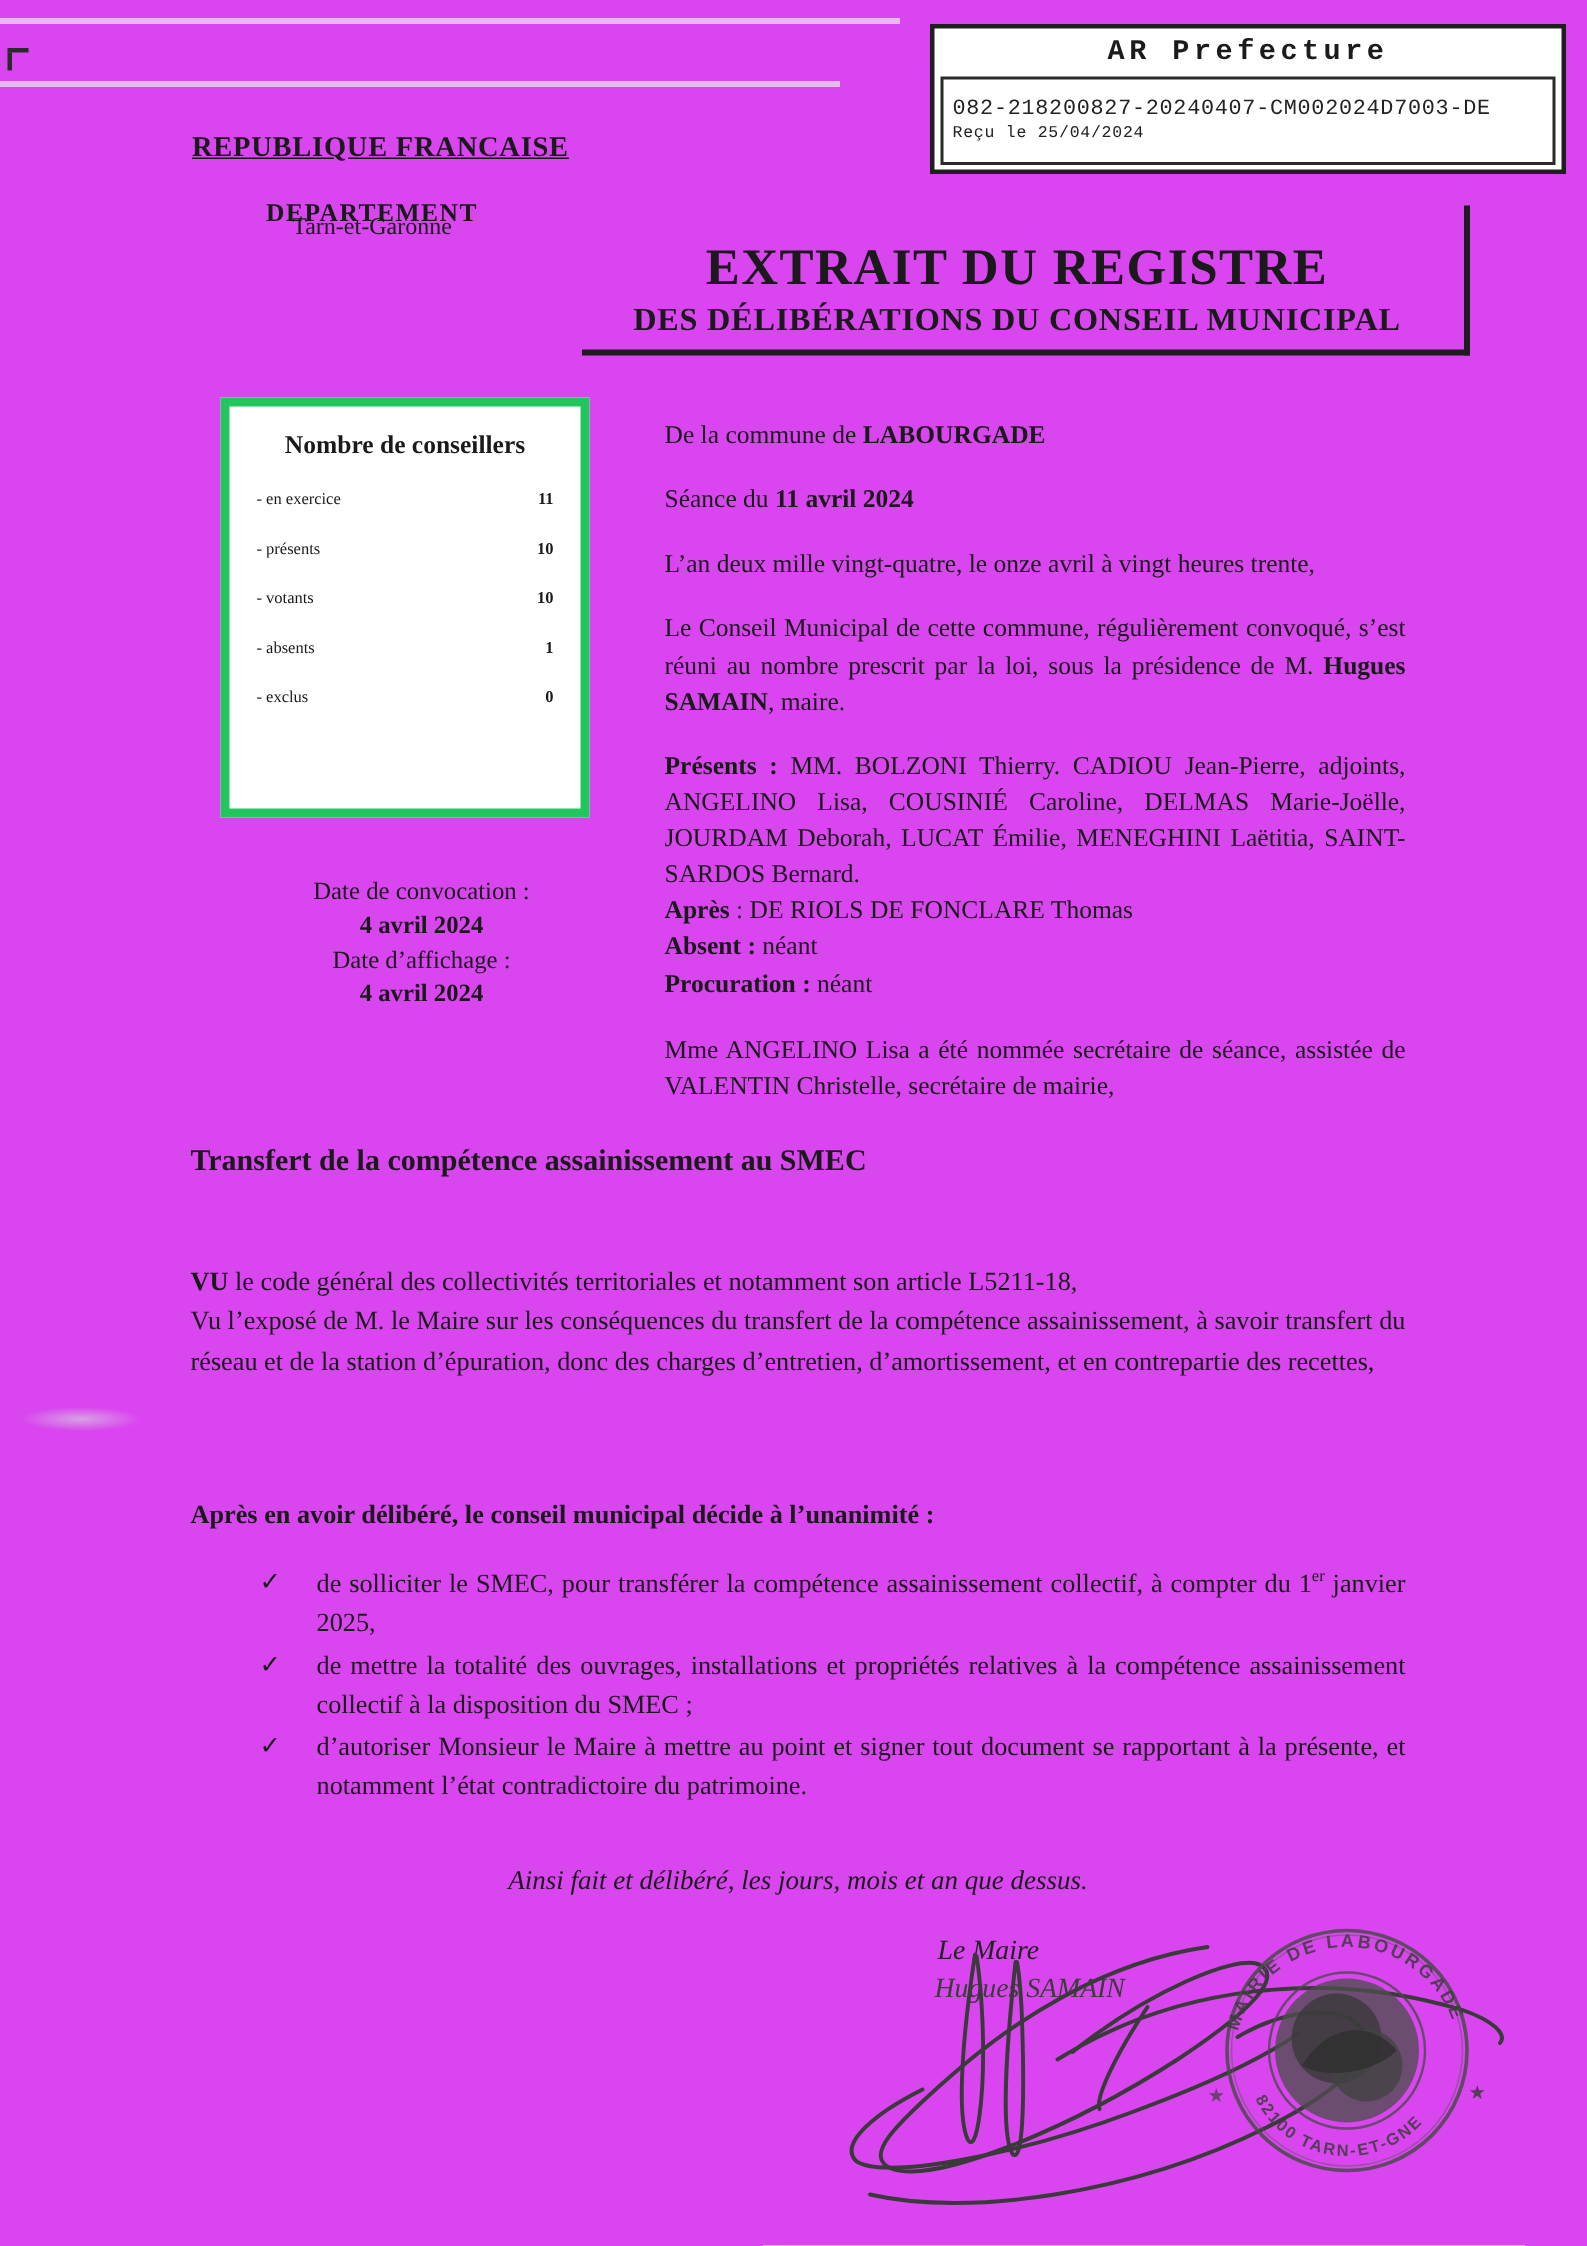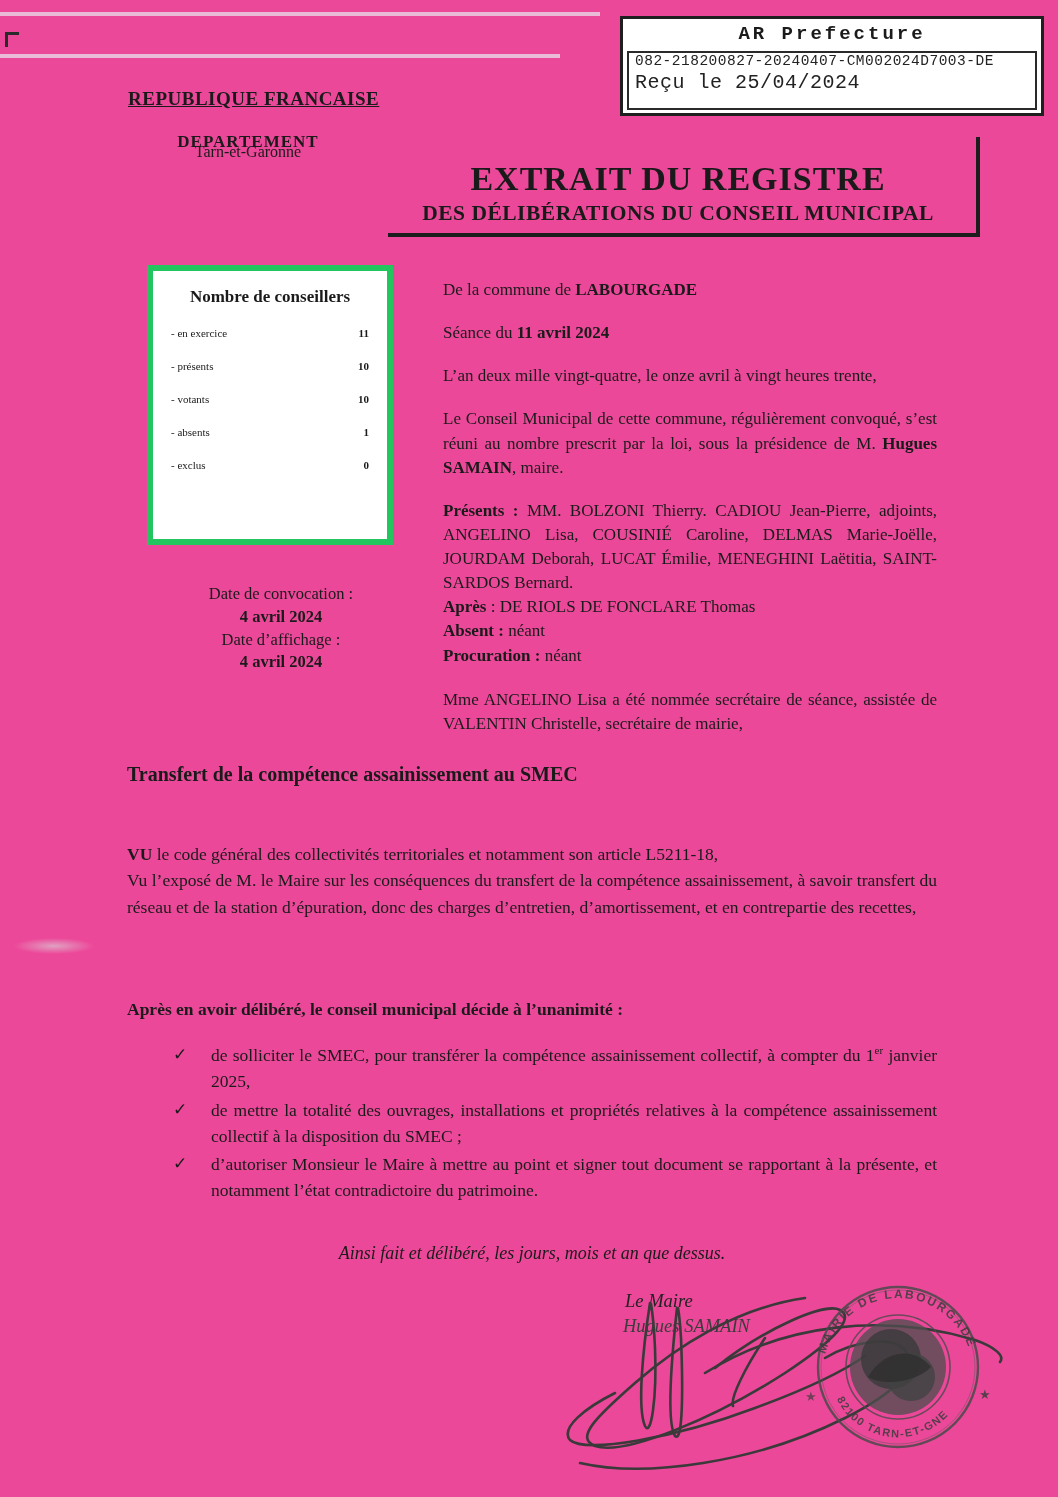--- a/index.html
+++ b/index.html
@@ -1,42 +1,42 @@
 <!DOCTYPE html>
 <html><head>
 <meta charset="utf-8">
 <style>
   html,body{margin:0;padding:0;background:#ffffff;}
   .page{
     position:relative;
     width:1058px;height:1497px;
     margin:0 auto;
-    background:#ec4899;
+    background:#d946ef;
     font-family:"Liberation Serif","DejaVu Serif",serif;
     color:#1a1a1a;
     overflow:hidden;
   }
   
   .scan-band{position:absolute;left:0;height:4px;background:#e9edef;opacity:.7;}
   .scan-tick{position:absolute;background:#2a2a2a;}
   .scan-smudge{position:absolute;background:radial-gradient(closest-side,#d8dcde,rgba(255,255,255,0));opacity:.6;border-radius:50%;}
 
   
   .ar-box{
     position:absolute;left:620px;top:16px;width:418px;height:94px;
     border:3px solid #1f1f1f;background:#fff;
     font-family:"Liberation Mono","DejaVu Sans Mono",monospace;
   }
   .ar-title{font-weight:bold;font-size:19px;letter-spacing:3px;text-align:center;margin-top:4px;color:#1b1b1b;}
   .ar-inner{
     position:absolute;left:4px;right:4px;top:32px;bottom:3px;
-    border:2px solid #2a2a2a;padding:0 6px;
+    border:2px solid #2a2a2a;padding:12px 6px;
   }
   .ar-code{font-size:14.5px;letter-spacing:0.5px;color:#222;white-space:nowrap;}
-  .ar-recu{font-size:20px;letter-spacing:0.5px;color:#222;margin-top:2px;}
+  .ar-recu{font-size:11px;letter-spacing:0.5px;color:#222;margin-top:2px;}
 
   
   .republic{position:absolute;left:128px;top:88px;width:300px;font-size:19px;font-weight:bold;text-decoration:underline;letter-spacing:0.5px;}
   .dept-label{position:absolute;left:128px;top:132px;width:240px;text-align:center;font-size:17px;font-weight:bold;letter-spacing:1px;}
   .dept-name{position:absolute;left:128px;top:143px;width:240px;text-align:center;font-size:16px;}
 
   
   .title-frame{position:absolute;left:388px;top:137px;width:588px;height:96px;border-right:4px solid #1d1d1d;border-bottom:4px solid #1d1d1d;}
   .title-1{position:absolute;left:388px;top:160px;width:580px;text-align:center;font-size:34px;font-weight:bold;letter-spacing:1px;}
   .title-2{position:absolute;left:388px;top:201px;width:580px;text-align:center;font-size:21.5px;font-weight:bold;letter-spacing:0.5px;}

